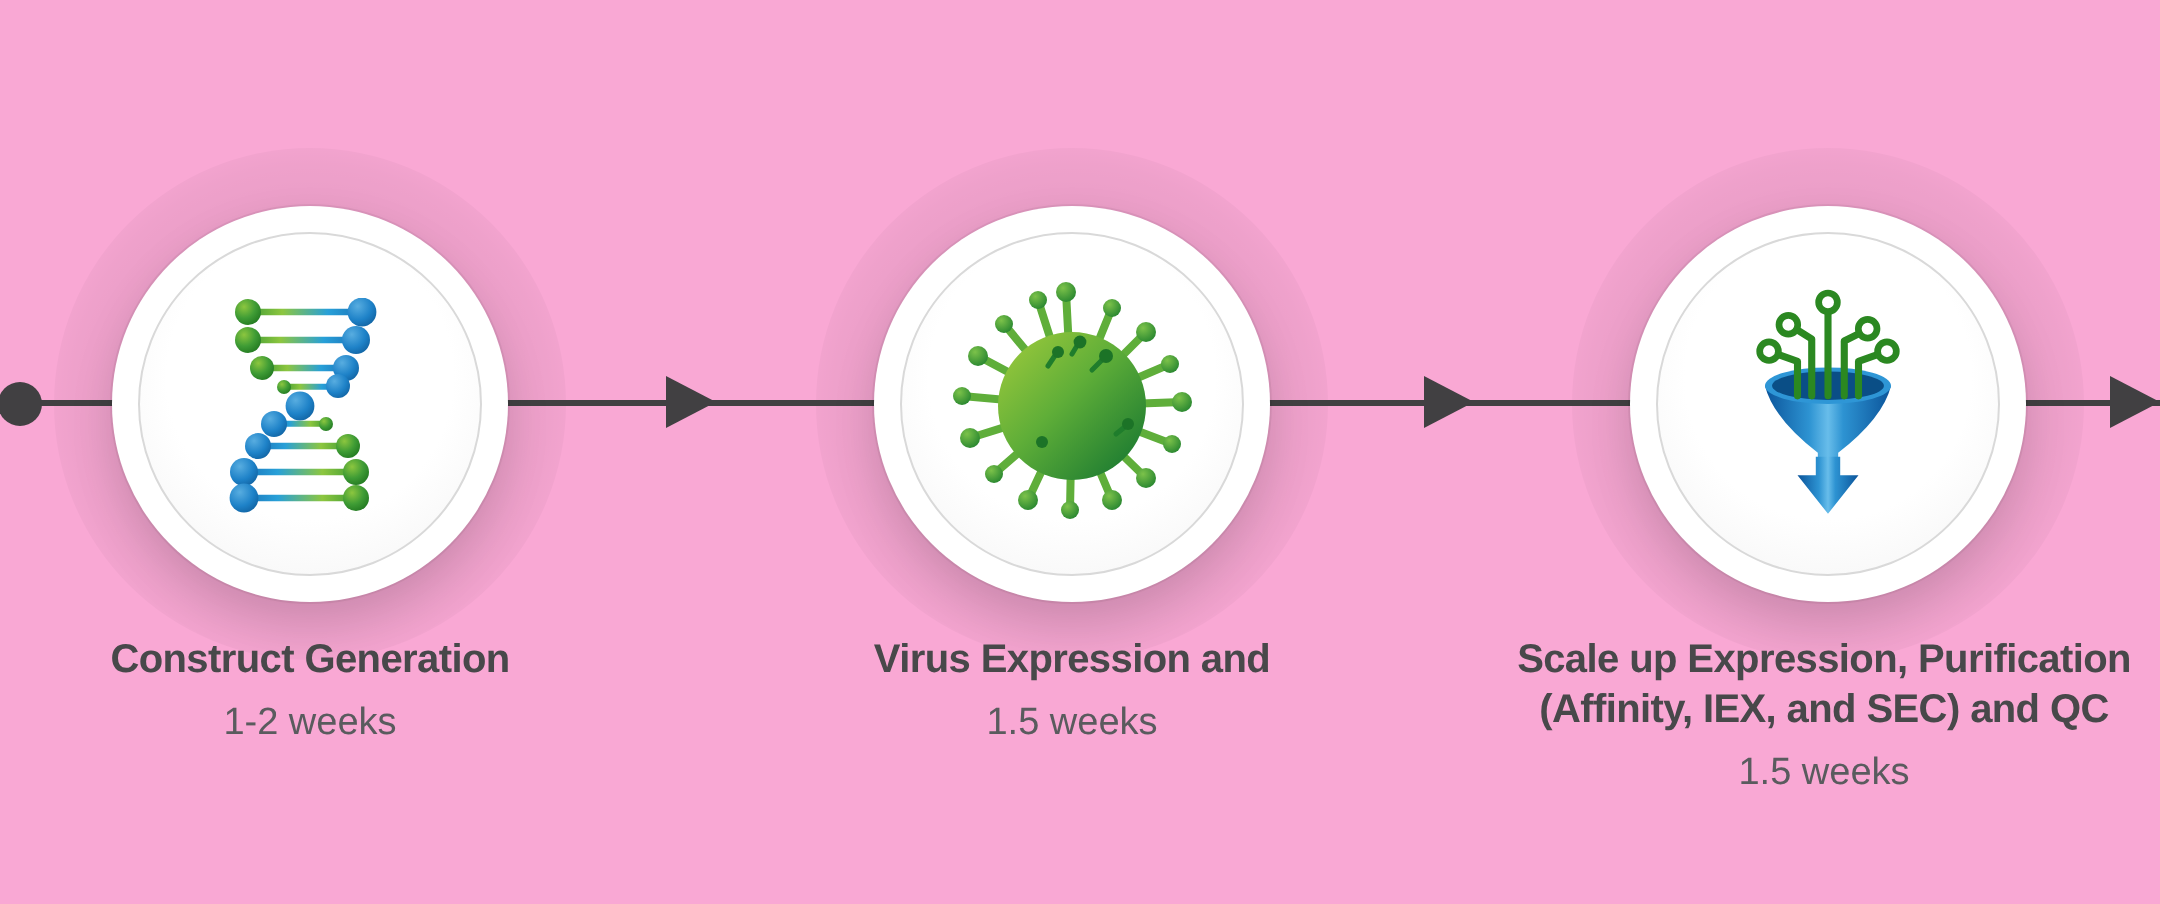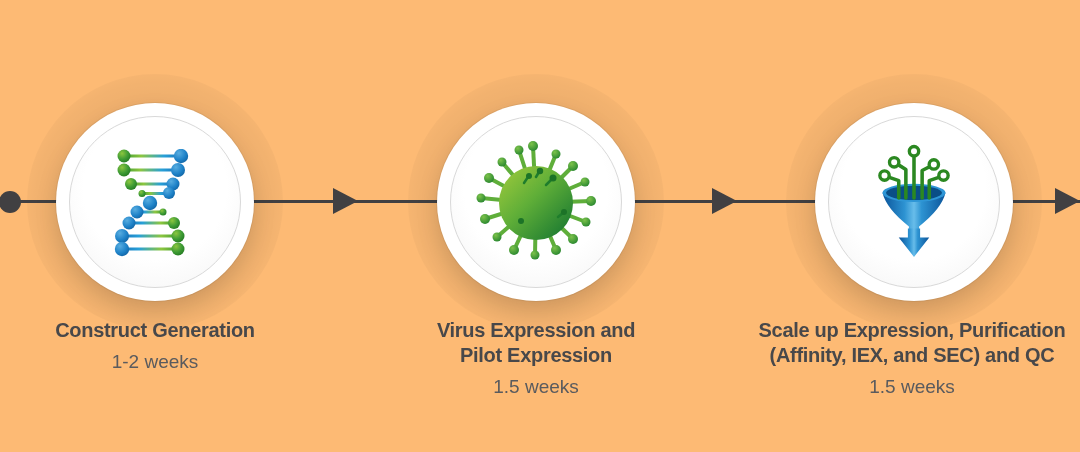--- a/index.html
+++ b/index.html
@@ -1,17 +1,17 @@
 <!DOCTYPE html>
 <html><head>
 <meta charset="utf-8">
 <style>
   html,body{margin:0;padding:0;background:#ffffff;}
   .canvas{
-    position:relative;width:1080px;height:452px;background:#fdba74;
+    position:relative;width:1080px;height:452px;background:#f9a8d4;
     font-family:"Liberation Sans",sans-serif;overflow:hidden;
   }
   
   .glow{
     position:absolute;top:74px;width:256px;height:256px;border-radius:50%;
     background:radial-gradient(circle, rgba(0,0,0,0.07) 48%, rgba(0,0,0,0.045) 66%, rgba(0,0,0,0) 80%);
   }
   .g1{left:27px}.g2{left:408px}.g3{left:786px}
 
   .timeline-line{position:absolute;left:10px;top:200px;width:1070px;height:3px;background:#414042;}
@@ -207,21 +207,20 @@
   <div class="stage-label l1">
     <div class="stage-title">
       <div>Construct Generation</div>
     </div>
     <div class="stage-duration">1-2 weeks</div>
   </div>
 
   <div class="stage-label l2">
     <div class="stage-title">
       <div>Virus Expression and</div>
-      <div>Pilot Expression</div>
     </div>
     <div class="stage-duration">1.5 weeks</div>
   </div>
 
   <div class="stage-label l3">
     <div class="stage-title">
       <div>Scale up Expression, Purification</div>
       <div>(Affinity, IEX, and SEC) and QC</div>
     </div>
     <div class="stage-duration">1.5 weeks</div>

